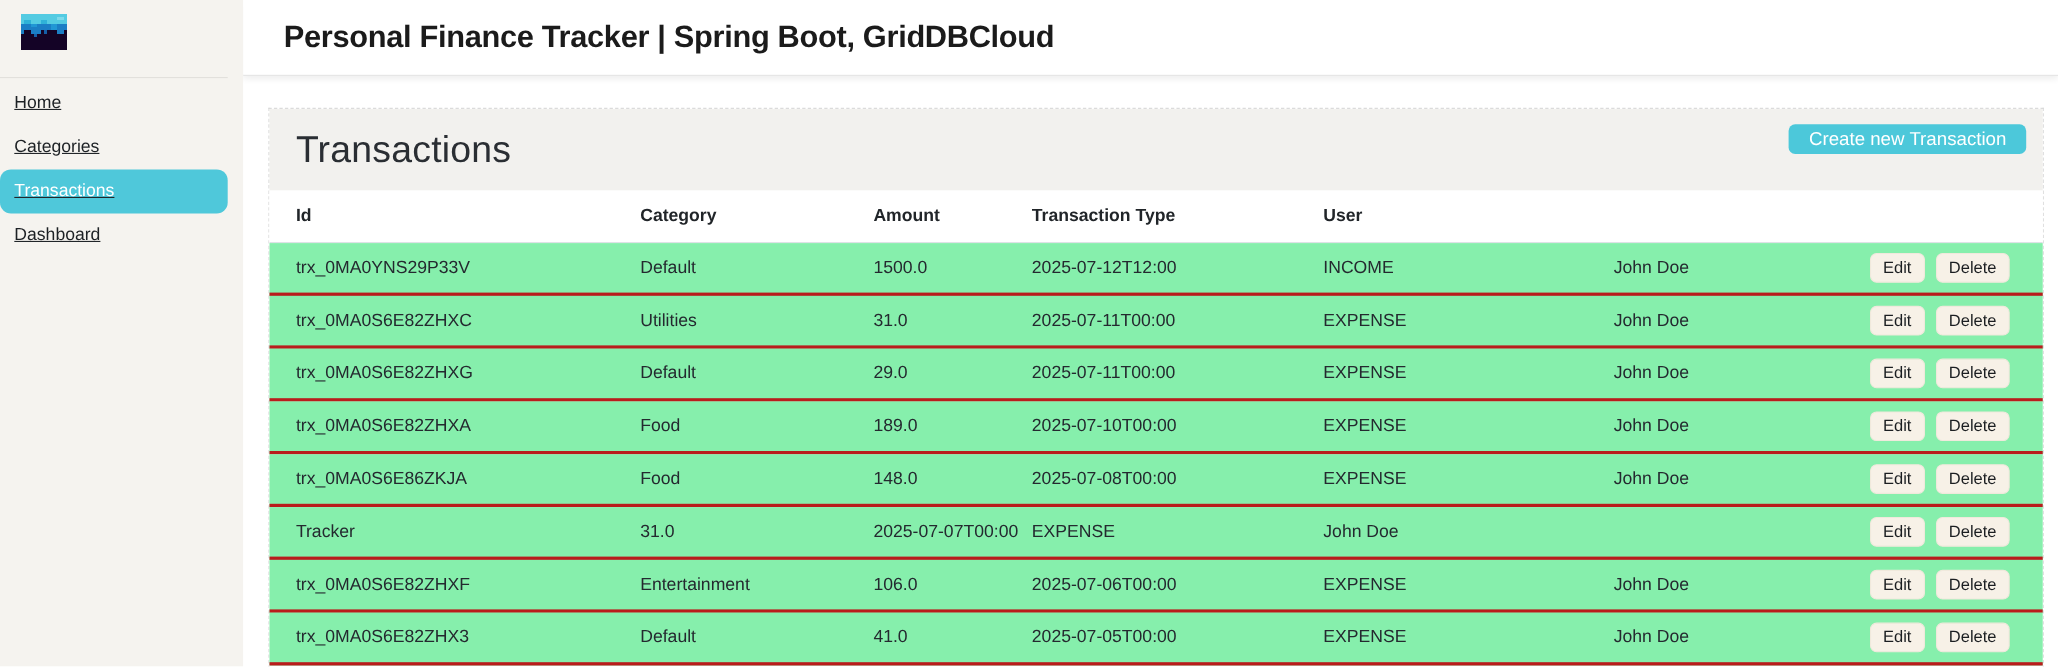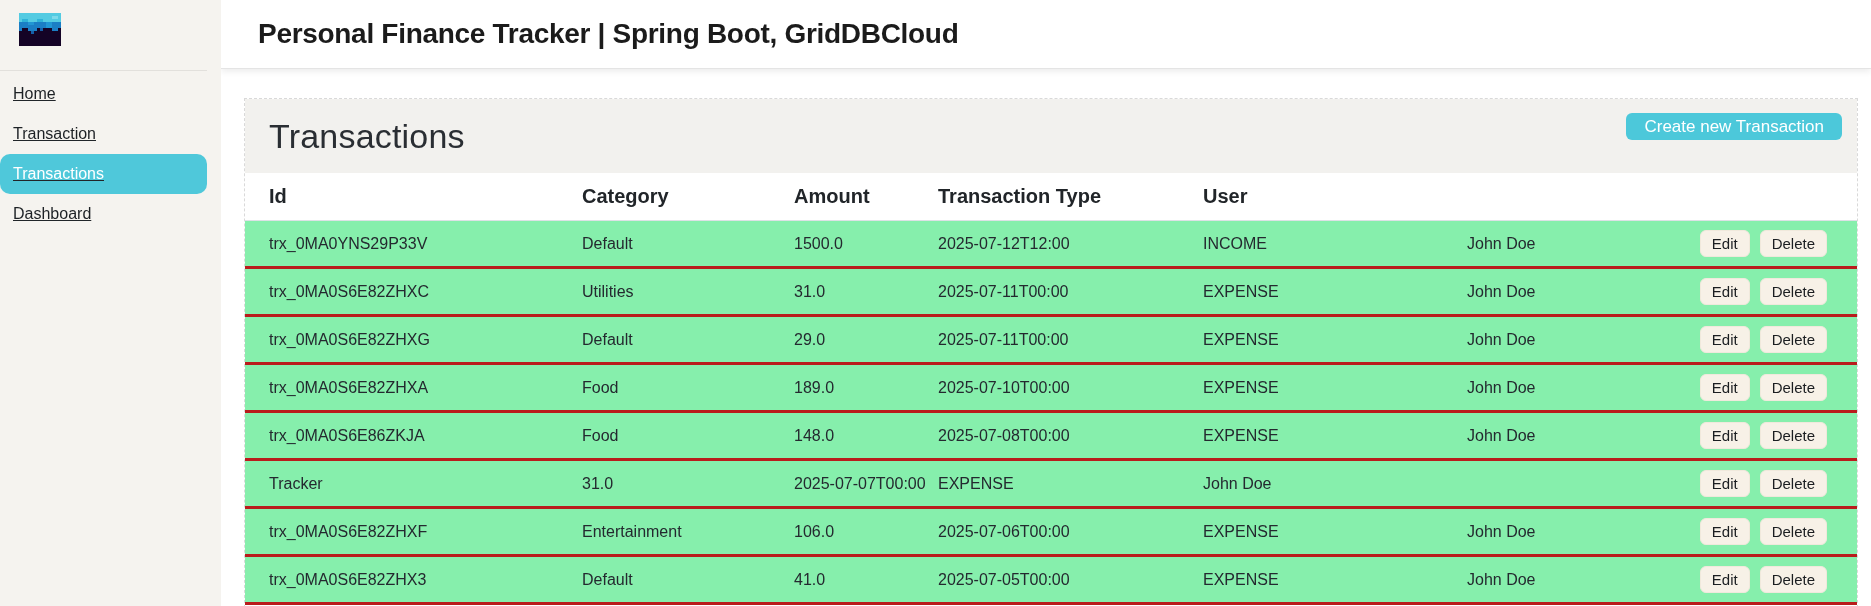--- a/index.html
+++ b/index.html
@@ -36,21 +36,21 @@
   .create-btn { position:absolute; right:15px; top:14px; height:27px;
                 padding:0 18px; background:#4cc8da; color:#ffffff;
                 font-size:17px; font-family:"Liberation Sans",sans-serif;
                 border:none; border-radius:6px; cursor:pointer; }
 
   
   .table { background:#fdfdfd; }
   .trow { display:grid;
           grid-template-columns:313px 212px 144px 265px 264px 1fr auto;
           align-items:center; height:48px; padding-left:24px; padding-right:30px; }
-  .thead { font-weight:700; font-size:20px; color:#212529;
+  .thead { font-weight:700; font-size:16px; color:#212529;
            border-bottom:1px solid #dee2e6; background:#ffffff; }
   .tbody .trow { border-bottom:3px solid #b91c1c; font-size:16px; color:#24292f;
                  background:#86efac; }
   .cell { overflow:hidden; white-space:nowrap; }
   .actions { display:flex; gap:10px; justify-content:flex-end; }
   .mini-btn { background:#f7f1e7; border:1px solid #f0e9dc; border-radius:6px;
               font-size:15px; color:#1b1e21; padding:4px 11px; cursor:pointer;
               font-family:"Liberation Sans",sans-serif; }
 </style>
 </head>
@@ -72,21 +72,21 @@
         <rect x="0" y="5" width="1" height="1" fill="#1b7ec5"></rect>
         <rect x="3" y="5" width="3" height="1" fill="#1b7ec5"></rect>
         <rect x="4" y="6" width="1" height="1" fill="#155fa8"></rect>
         <rect x="11" y="5" width="2" height="1" fill="#1b7ec5"></rect>
         <rect x="7" y="5" width="1" height="1" fill="#155fa8"></rect>
       </svg>
     </div>
     <hr class="sidebar-divider">
     <nav class="nav" id="nav">
         <div class="nav-item">Home</div>
-        <div class="nav-item">Transaction</div>
+        <div class="nav-item">Categories</div>
         <div class="nav-item active">Transactions</div>
         <div class="nav-item">Dashboard</div>
       </nav>
   </aside>
 
   <header class="header">
     <h1>Personal Finance Tracker | Spring Boot, GridDBCloud</h1>
   </header>
 
   <section class="panel">

